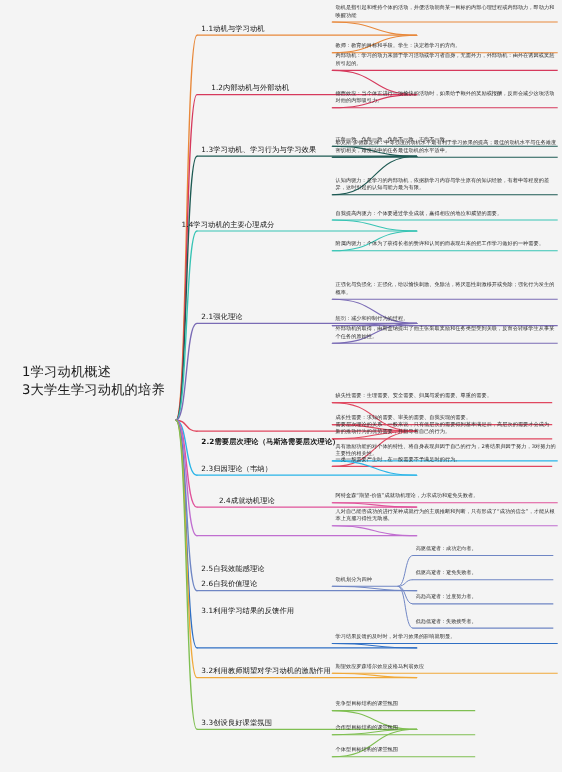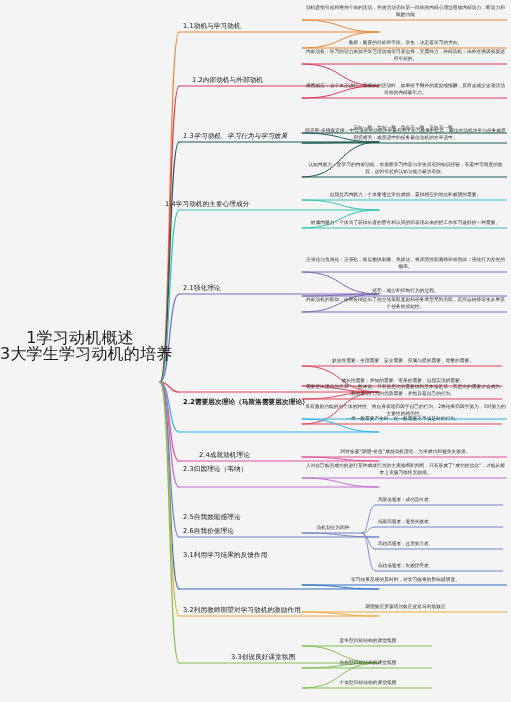--- a/index.html
+++ b/index.html
@@ -4,24 +4,24 @@
 <style>
   html,body{margin:0;padding:0;}
   body{
     width:511px;height:702px;
     background:#f4f4f4;
     font-family:"DejaVu Sans","Liberation Sans",sans-serif;
     overflow:hidden;position:relative;
   }
   #canvas{position:absolute;inset:0;width:511px;height:702px;}
   svg.links{position:absolute;left:0;top:0;width:511px;height:702px;pointer-events:none;}
-  .node{position:absolute;box-sizing:border-box;text-align:center;}
+  .node{position:absolute;box-sizing:border-box;}
   .root{
-    left:0;top:330px;width:160px;
-    font-size:16px;line-height:16px;color:#1a1a1a;
+    left:20px;top:330px;width:160px;
+    font-size:12px;line-height:16px;color:#1a1a1a;
     letter-spacing:.2px;
   }
   .root div{white-space:nowrap;}
   .lvl1{
     font-size:6.6px;line-height:9px;color:#141414;
     white-space:nowrap;padding-bottom:1.5px;
     letter-spacing:.1px;
   }
   .lvl2{
     font-size:4.7px;line-height:7.2px;color:#2a2a2a;
@@ -128,50 +128,50 @@
     <div>3大学生学习动机的培养</div>
   </div>
 
   <div id="nodes">
       <div class="node lvl1" style="left: 183px; top: 22px;">1.1动机与学习动机</div>
       <div class="node lvl2" style="left: 305px; width: 201px; top: 3.6px;">动机是指引起和维持个体的活动，并使活动朝向某一目标的内部心理过程或内部动力，即动力和唤醒功能</div>
       <div class="node lvl2" style="left: 305px; width: 201px; top: 38.8px;">教师：教育的目标和手段。学生：决定着学习的方向。</div>
       <div class="node lvl1" style="left: 192px; top: 76px;">1.2内部动机与外部动机</div>
       <div class="node lvl2" style="left: 305px; width: 201px; top: 47.6px;">内部动机：学习的动力来源于学习活动或学习者自身，无需外力，外部动机：由外在诱因或奖惩所引起的。</div>
       <div class="node lvl2" style="left: 305px; width: 201px; top: 81.6px;">德西效应：当个体正进行一项愉快的活动时，如果给予额外的奖励或报酬，反而会减少这项活动对他的内部吸引力。</div>
-      <div class="node lvl1" style="left: 183px; top: 132px; font-style: italic;">1.3学习动机、学习行为与学习效果</div>
+      <div class="node lvl1" style="left: 183px; top: 132px;">1.3学习动机、学习行为与学习效果</div>
       <div class="node lvl2" style="left: 305px; width: 201px; top: 123.8px;">正向一致、负向一致、负向不一致、正向不一致。</div>
       <div class="node lvl2" style="left: 305px; width: 201px; top: 126.6px;">耶克斯-多德森定律：中等强度的动机水平最有利于学习效果的提高；最佳的动机水平与任务难度密切相关，难度适中的任务最佳动机的水平适中。</div>
       <div class="node lvl2" style="left: 305px; width: 201px; top: 160.6px;">认知内驱力：是学习的内部动机，依据新学习内容与学生原有的知识经验，有着中等程度的差异，这时引起的认知与能力最为有限。</div>
       <div class="node lvl1" style="left: 165px; top: 200px;">1.4学习动机的主要心理成分</div>
       <div class="node lvl2" style="left: 305px; width: 201px; top: 190.8px;">自我提高内驱力：个体要通过学业成就，赢得相应的地位和威望的需要。</div>
       <div class="node lvl2" style="left: 305px; width: 201px; top: 218.8px;">附属内驱力：个体为了获得长者的赞许和认同的而表现出来的把工作学习做好的一种需要。</div>
       <div class="node lvl1" style="left: 183px; top: 284px;">2.1强化理论</div>
       <div class="node lvl2" style="left: 305px; width: 201px; top: 255.6px;">正强化与负强化：正强化，给以愉快刺激、免除法，将厌恶性刺激移开或免除；强化行为发生的概率。</div>
       <div class="node lvl2" style="left: 305px; width: 201px; top: 286.8px;">惩罚：减少和抑制行为的过程。</div>
       <div class="node lvl2" style="left: 305px; width: 201px; top: 295.6px;">外部动机的取得，由斯金纳提出了他主张采取奖励和任务类型受到关联，反而会转移学生从事某个任务的原始性。</div>
       <div class="node lvl1" style="left: 183px; top: 398px; font-weight: bold;">2.2需要层次理论（马斯洛需要层次理论）</div>
       <div class="node lvl2" style="left: 305px; width: 196px; top: 356.8px;">缺失性需要：生理需要、安全需要、归属与爱的需要、尊重的需要。</div>
       <div class="node lvl2" style="left: 305px; width: 196px; top: 376.8px;">成长性需要：求知的需要、审美的需要、自我实现的需要。</div>
       <div class="node lvl2" style="left: 305px; width: 196px; top: 382.6px;">需要层次理论的关系：一般来说，只有低层次的需要得到基本满足后，高层次的需要才会成为新的推动行为的优势需要，并指导着自己的行为。</div>
       <div class="node lvl2" style="left: 305px; width: 196px; top: 414.8px;">一类一般需要产生时，在一般需要不予满足时的行为。</div>
-      <div class="node lvl1" style="left: 183px; top: 422px; margin-top: 43px;">2.3归因理论（韦纳）</div>
+      <div class="node lvl1" style="left: 183px; top: 422px;">2.3归因理论（韦纳）</div>
       <div class="node lvl2" style="left: 305px; width: 201px; top: 402.6px;">具有激励功能的对个体的特性、将自身表现归因于自己的行为，2将结果归因于努力，3对努力的主要性的相关性。</div>
       <div class="node lvl1" style="left: 199px; top: 451px;">2.4成就动机理论</div>
       <div class="node lvl2" style="left: 305px; width: 201px; top: 447.8px;">阿特金森“期望-价值”成就动机理论，力求成功和避免失败者。</div>
       <div class="node lvl1" style="left: 183px; top: 477px; margin-top: 36px;">2.5自我效能感理论</div>
       <div class="node lvl2" style="left: 305px; width: 201px; top: 461.6px;">人对自己能否成功的进行某种成就行为的主观推断和判断，只有形成了“成功的信念”，才能从根本上克服习得性无助感。</div>
       <div class="node lvl1" style="left: 183px; top: 527px;">2.6自我价值理论</div>
       <div class="node lvl2" style="left: 305px; width: 56px; top: 523.8px;">动机划分为四种</div>
       <div class="node lvl3" style="left: 378px; top: 496px;">高驱低避者：成功定向者。</div>
       <div class="node lvl3" style="left: 378px; top: 518px;">低驱高避者：避免失败者。</div>
       <div class="node lvl3" style="left: 378px; top: 540px;">高趋高避者：过度努力者。</div>
       <div class="node lvl3" style="left: 378px; top: 562px;">低趋低避者：失败接受者。</div>
       <div class="node lvl1" style="left: 183px; top: 551px;">3.1利用学习结果的反馈作用</div>
       <div class="node lvl2" style="left: 305px; width: 201px; top: 575.8px;">学习结果反馈的及时时，对学习效果的影响就明显。</div>
       <div class="node lvl1" style="left: 183px; top: 606px;">3.2利用教师期望对学习动机的激励作用</div>
       <div class="node lvl2" style="left: 305px; width: 201px; top: 602.8px;">期望效应罗森塔尔效应皮格马利翁效应</div>
-      <div class="node lvl1" style="left: 183px; top: 653px; margin-left: 48px;">3.3创设良好课堂氛围</div>
+      <div class="node lvl1" style="left: 183px; top: 653px;">3.3创设良好课堂氛围</div>
       <div class="node lvl2" style="left: 305px; width: 126px; top: 636.8px;">竞争型目标结构的课堂氛围</div>
       <div class="node lvl2" style="left: 305px; width: 126px; top: 658.8px;">合作型目标结构的课堂氛围</div>
       <div class="node lvl2" style="left: 305px; width: 126px; top: 678.8px;">个体型目标结构的课堂氛围</div>
     </div>
 </div>
 
 </body></html>

